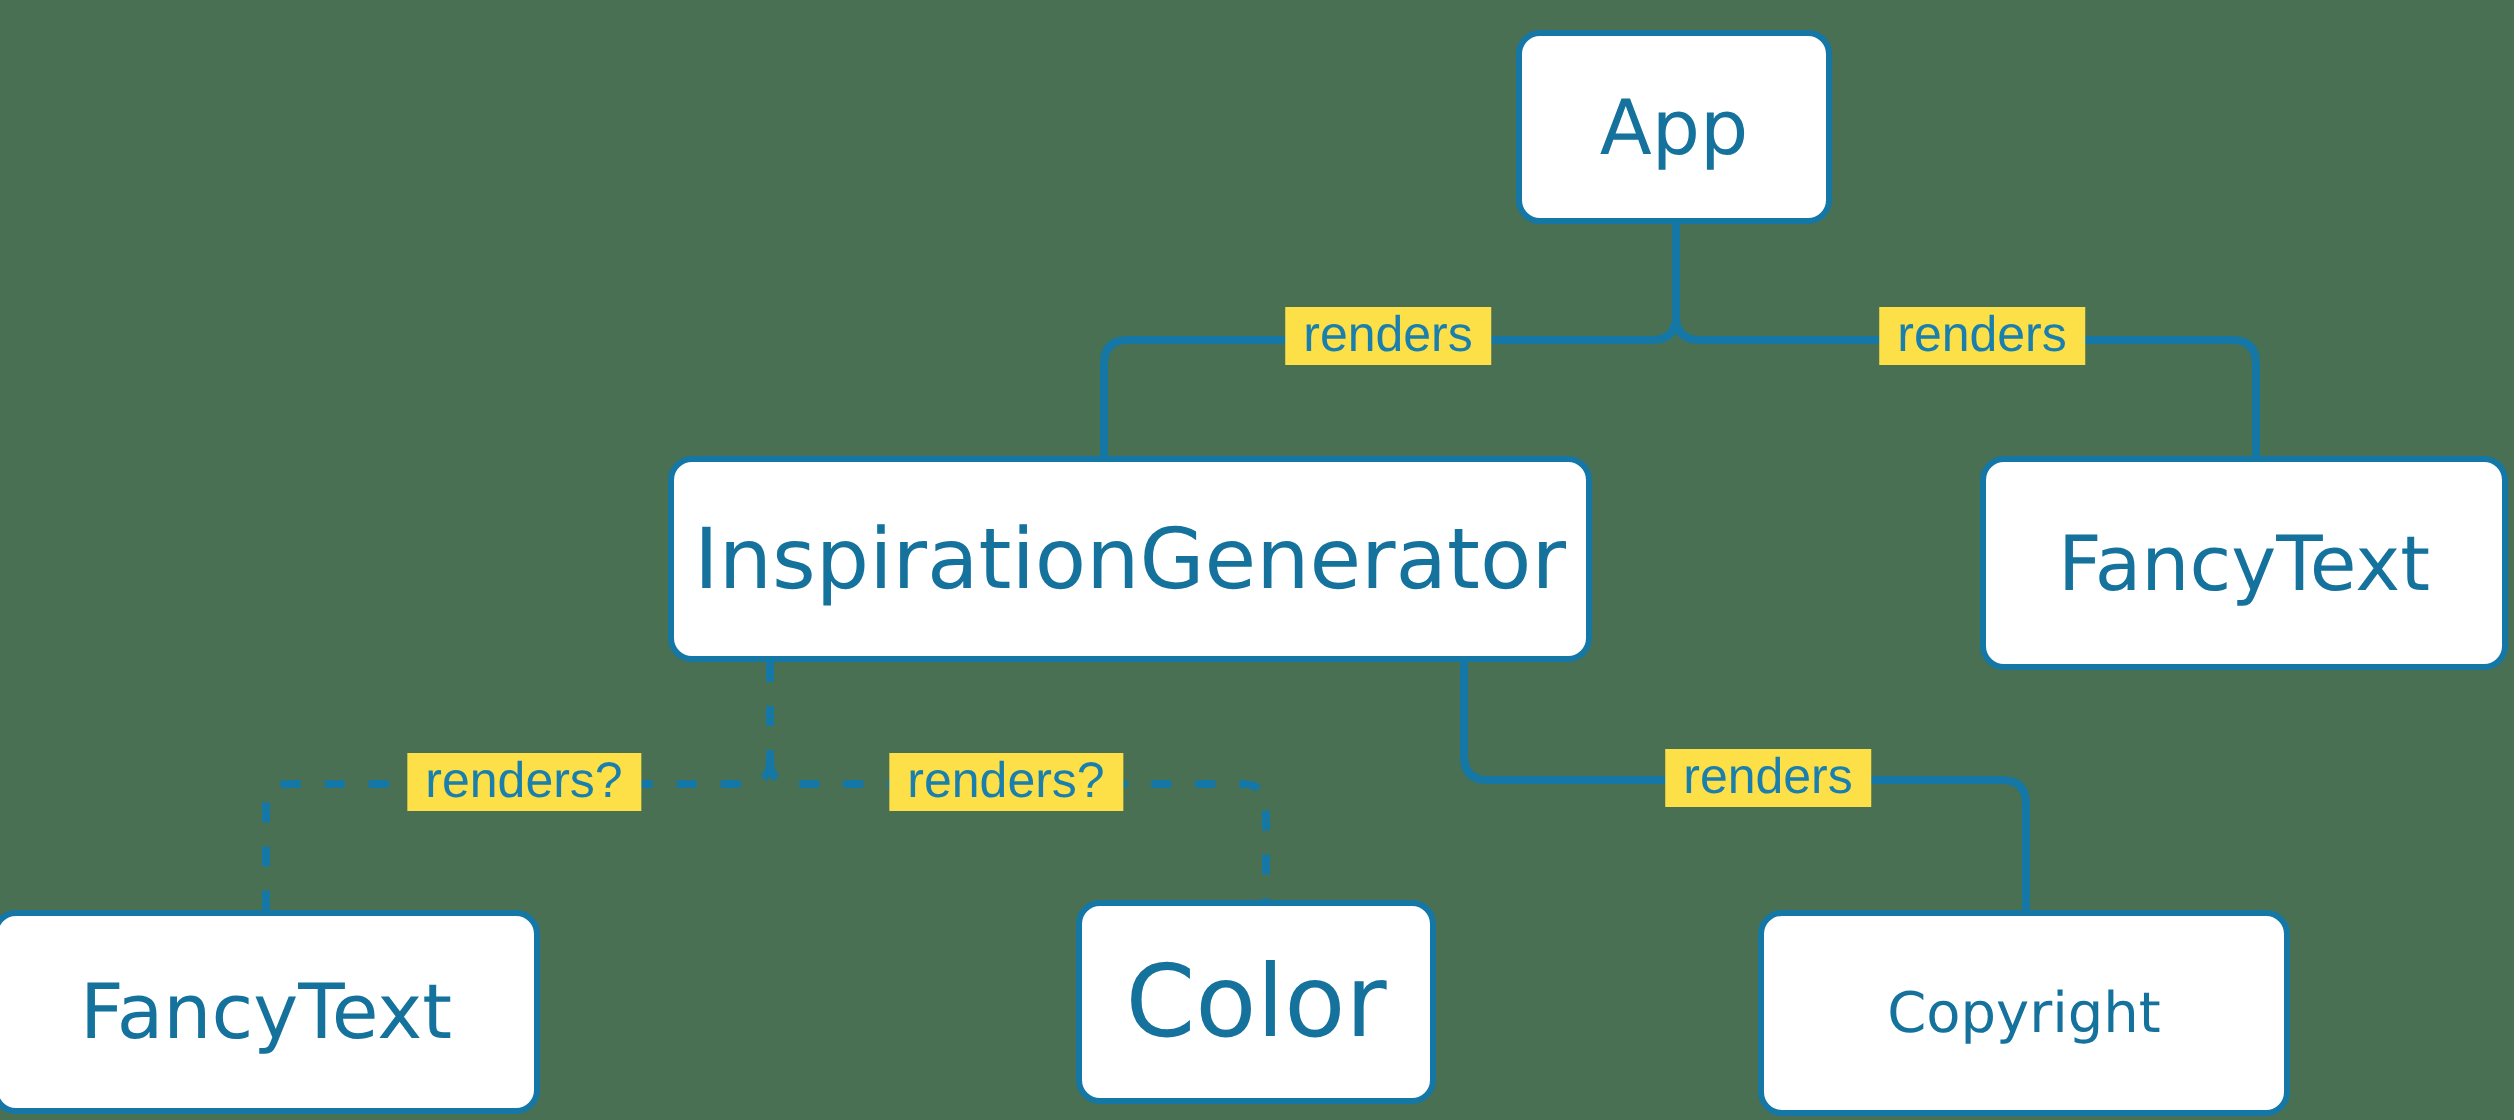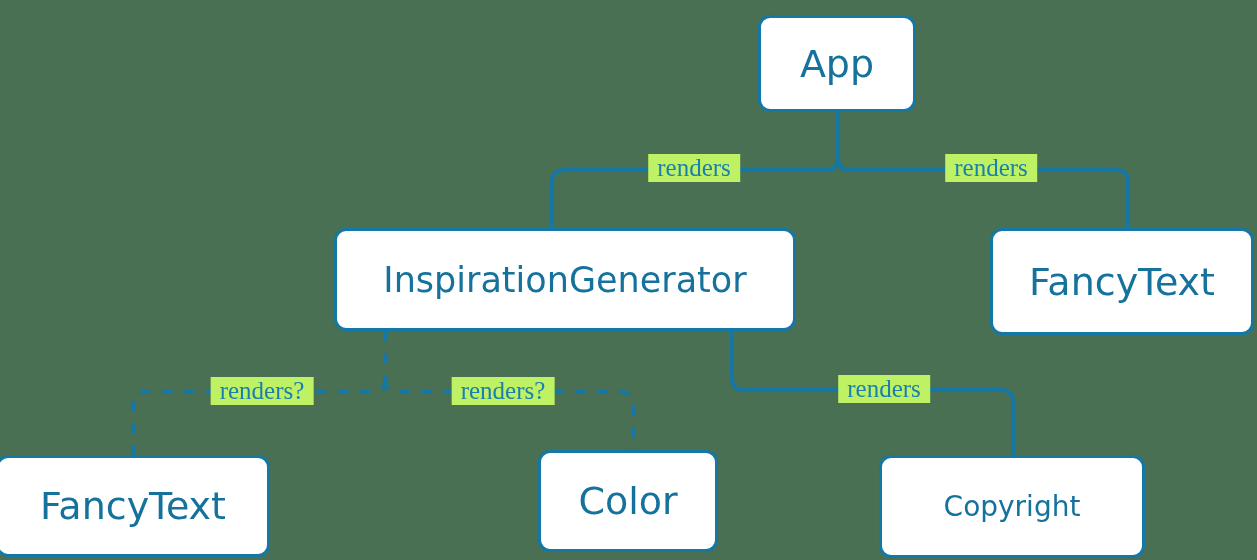--- a/index.html
+++ b/index.html
@@ -40,24 +40,24 @@
     letter-spacing: 0px;
     z-index: 5;
   }
   .node-label {
     color: #15729c;
     white-space: nowrap;
   }
   .edge-label {
     position: absolute;
     color: #1b7fae;
-    font-family: Liberation Serif, serif;
+    font-family: Liberation Sans, sans-serif;
     font-size: 25px;
     font-weight: 500;
-    background: #bef264;
+    background: #fde047;
     padding: 0 9px;
     white-space: nowrap;
     z-index: 6;
     transform: translate(-50%, -50%);
   }
 </style>
 </head>
 <body>
 
 <div id="diagram-root">
@@ -79,33 +79,33 @@
 
       <path d="M 385 380 Q 385 392 397 392 L 621 392 Q 633 392 633 404 L 633 452" stroke-dasharray="10 12"></path>
     </g>
   </svg>
 
   <div class="node" style="left:758px; top:4px; width:158px; height:97px;margin-top:11px;">
     <span class="node-label" style="font-size:38px;">App</span>
   </div>
 
   <div class="node" style="left:334px; top:228px; width:462px; height:103px;">
-    <span class="node-label" style="font-size:35px;">InspirationGenerator</span>
+    <span class="node-label" style="font-size:42px;">InspirationGenerator</span>
   </div>
 
   <div class="node" style="left:990px; top:228px; width:264px; height:107px;">
     <span class="node-label" style="font-size:38px;">FancyText</span>
   </div>
 
   <div class="node" style="left:-4px; top:455px; width:274px; height:102px;">
     <span class="node-label" style="font-size:38px;">FancyText</span>
   </div>
 
   <div class="node" style="left:538px; top:450px; width:180px; height:102px;">
-    <span class="node-label" style="font-size:38px;text-align:center;">Color</span>
+    <span class="node-label" style="font-size:50px;text-align:center;">Color</span>
   </div>
 
   <div class="node" style="left:879px; top:455px; width:266px; height:103px;">
     <span class="node-label" style="font-size:28px;">Copyright</span>
   </div>
 
   <div class="edge-label" style="left:694px; top:168px;">renders</div>
 
   <div class="edge-label" style="left:991px; top:168px;">renders</div>
 

